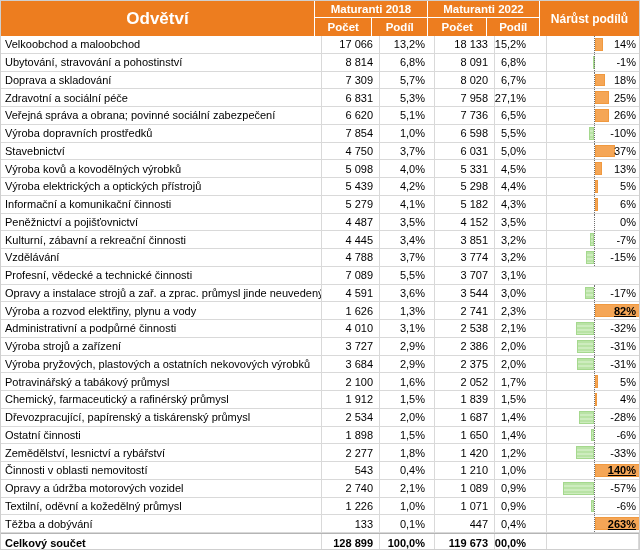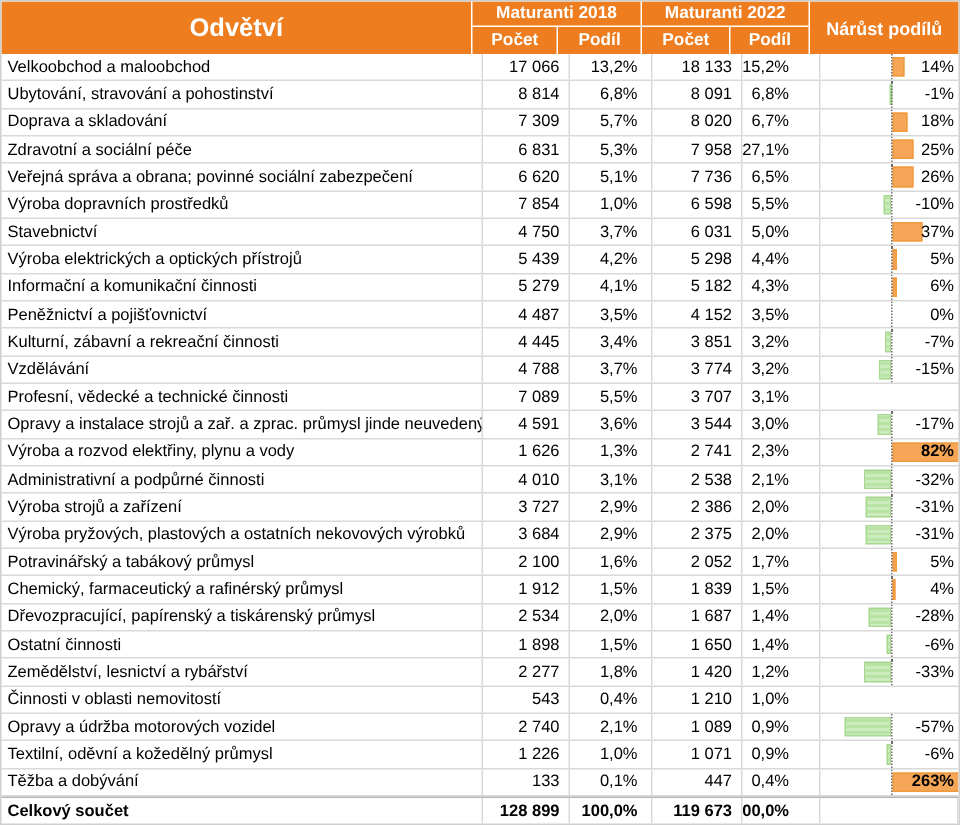--- a/index.html
+++ b/index.html
@@ -36,21 +36,21 @@
   .n18c{width:58px;}
   .n18s{width:55px;padding-right:9px;}
   .n22c{width:60px;}
   .n22s{width:52px;padding-right:20px;}
   .growth{flex:1;position:relative;border-right:none;}
   .zero{position:absolute;left:47px;top:0;bottom:0;width:0;border-left:1px dotted #6e6e6e;}
   .bar{position:absolute;top:2px;bottom:2px;}
   .bar.pos{background:var(--bar-orange);border:1px solid var(--bar-orange-border);}
   .bar.neg{background:repeating-linear-gradient(to bottom,var(--bar-green) 0 2px,var(--bar-green-stripe) 2px 4px);border:1px solid var(--bar-green-border);}
   .glabel{position:absolute;right:3px;top:0;bottom:0;display:flex;align-items:center;}
-  .glabel.b{font-weight:bold;}
+  .glabel.b{font-weight:bold;text-decoration:underline;}
   
   .trow{display:flex;height:18px;flex:0 0 auto;font-weight:bold;border-top:1px solid #b5b5b5;}
   .trow .c{border-right:1px solid var(--grid);}
 </style>
 </head>
 <body>
 
 <div class="table">
 
   <div class="thead">
@@ -151,20 +151,32 @@
         <div class="c num n18s">3,7%</div>
         <div class="c num n22c">6 031</div>
         <div class="c num n22s">5,0%</div>
         <div class="c growth">
           <div class="bar pos" style="left: 48px; width: 20.35px;"></div>
           <div class="zero"></div>
           <span class="glabel">37%</span>
         </div>
       </div>
       <div class="row">
+        <div class="c industry">Výroba kovů a kovodělných výrobků</div>
+        <div class="c num n18c">5 098</div>
+        <div class="c num n18s">4,0%</div>
+        <div class="c num n22c">5 331</div>
+        <div class="c num n22s">4,5%</div>
+        <div class="c growth">
+          <div class="bar pos" style="left: 48px; width: 7.15px;"></div>
+          <div class="zero"></div>
+          <span class="glabel">13%</span>
+        </div>
+      </div>
+      <div class="row">
         <div class="c industry">Výroba elektrických a optických přístrojů</div>
         <div class="c num n18c">5 439</div>
         <div class="c num n18s">4,2%</div>
         <div class="c num n22c">5 298</div>
         <div class="c num n22s">4,4%</div>
         <div class="c growth">
           <div class="bar pos" style="left: 48px; width: 2.75px;"></div>
           <div class="zero"></div>
           <span class="glabel">5%</span>
         </div>
@@ -342,20 +354,25 @@
           <div class="zero"></div>
           <span class="glabel">-33%</span>
         </div>
       </div>
       <div class="row">
         <div class="c industry">Činnosti v oblasti nemovitostí</div>
         <div class="c num n18c">543</div>
         <div class="c num n18s">0,4%</div>
         <div class="c num n22c">1 210</div>
         <div class="c num n22s">1,0%</div>
+        <div class="c growth">
+          <div class="bar pos" style="left: 48px; width: 46px;"></div>
+          <div class="zero"></div>
+          <span class="glabel b">140%</span>
+        </div>
       </div>
       <div class="row">
         <div class="c industry">Opravy a údržba motorových vozidel</div>
         <div class="c num n18c">2 740</div>
         <div class="c num n18s">2,1%</div>
         <div class="c num n22c">1 089</div>
         <div class="c num n22s">0,9%</div>
         <div class="c growth">
           <div class="bar neg" style="left: 15.65px; width: 31.35px;"></div>
           <div class="zero"></div>

